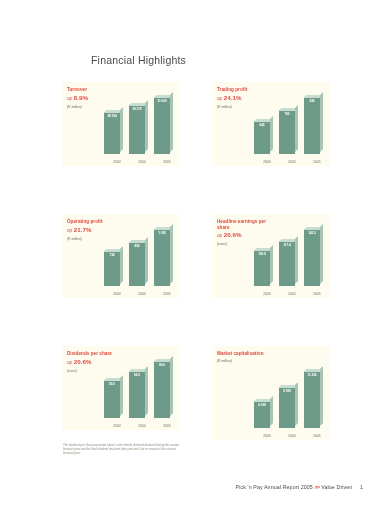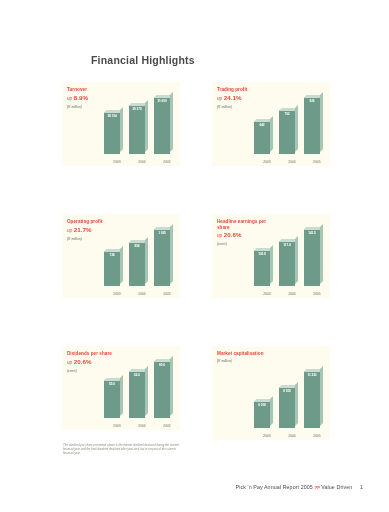--- a/index.html
+++ b/index.html
@@ -21,21 +21,21 @@
     inset: 0;
     background: #ffffff;
   }
 
   
   .page-title {
     position: absolute;
     left: 63px;
     top: 47px;
     font-size: 10.5px;
-    font-weight: bold;
+    font-weight: normal;
     letter-spacing: 0.2px;
     color: #4a4a4a;
     padding-left: 28px;
   }
 
   
   .chart-grid {
     position: absolute;
     left: 62px;
     top: 82px;

